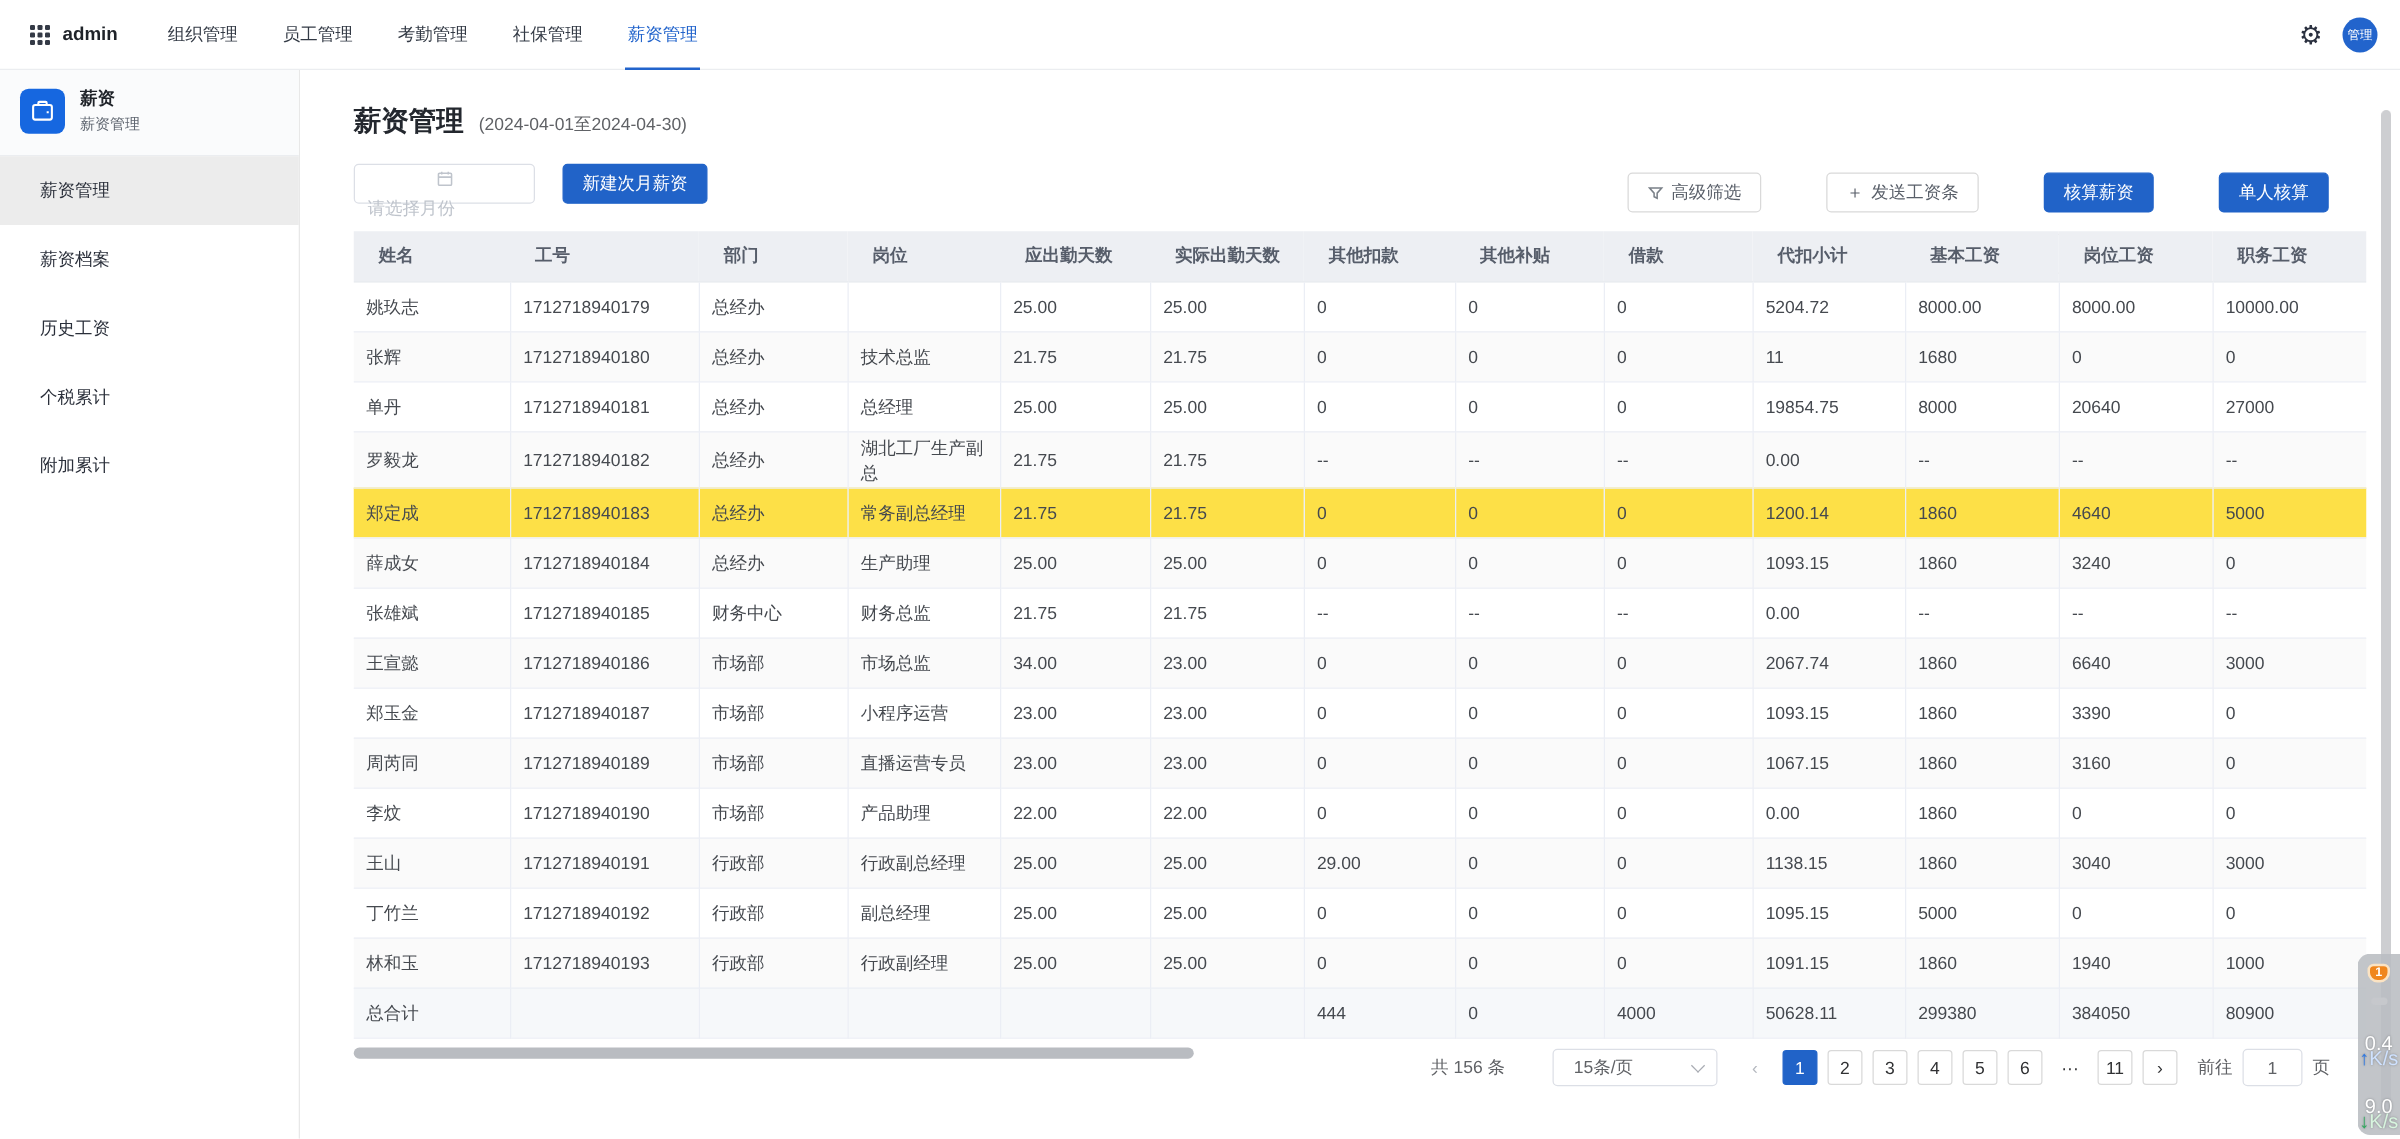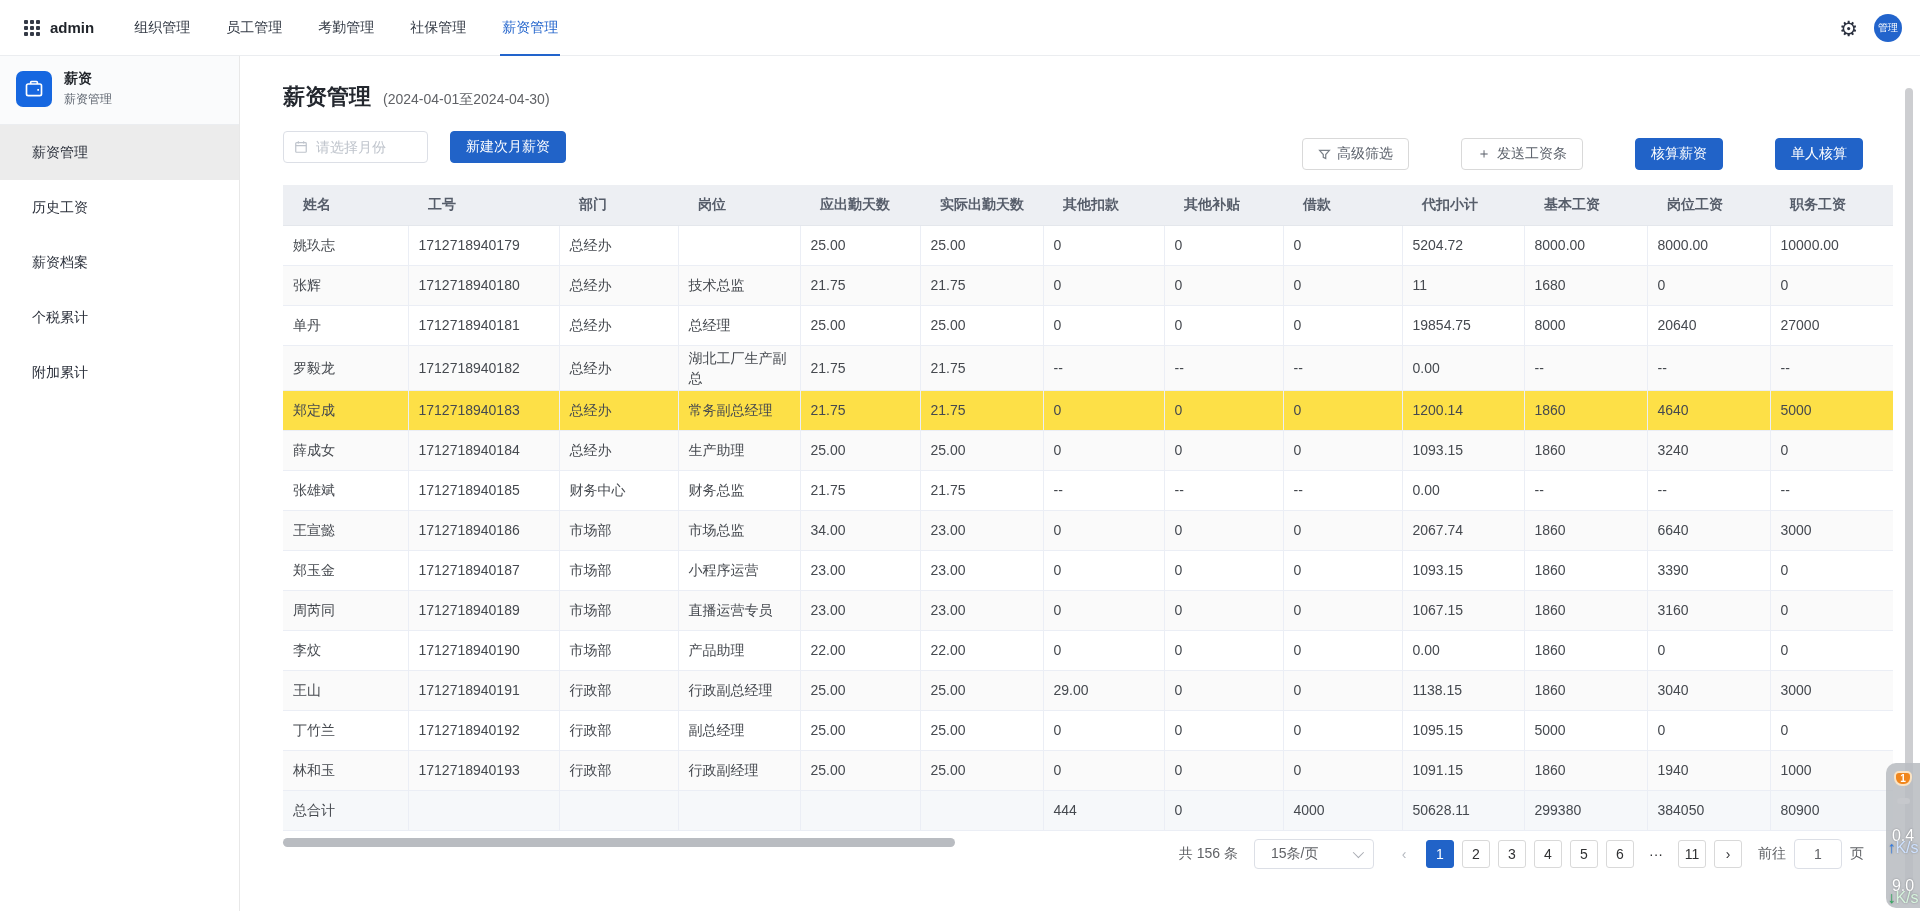--- a/index.html
+++ b/index.html
@@ -42,21 +42,21 @@
   .top-actions { position:absolute; top:82px; right:57px; display:flex; gap:12px; }
   .toolbar { margin-top:19px; height:32px; display:flex; align-items:center; }
   .toolbar-right { position:absolute; top:131px; right:57px; display:flex; gap:12px; }
 
   .btn { height:32px; border-radius:4px; font-size:14px; display:inline-flex; align-items:center;
     justify-content:center; padding:0 15px; cursor:pointer; border:1px solid #d9d9d9; background:#fff; color:#595f69; gap:6px; white-space:nowrap;margin-left:40px; }
   .btn.primary { background:#2163c8; border-color:#2163c8; color:#fff; }
   .btn .ic { display:inline-flex; align-items:center; }
 
   .date-input { width:145px; height:32px; border:1px solid #dcdfe6; border-radius:4px; background:#fff;
-    display:flex; align-items:center; padding:4px 10px; gap:8px; cursor:text; }
+    display:flex; align-items:center; padding:4px 10px; gap:8px; cursor:text;flex-direction:column; }
   .date-input input { border:none; outline:none; width:100%; font-size:14px; color:#606266;
     font-family:inherit; background:transparent; }
   .date-input input::placeholder { color:#bfc4cc; }
   .new-month { margin-left:22px; }
 
   
   .table-wrap { margin-top:22px; width:1610px; position:relative; }
   table { border-collapse:collapse; table-layout:fixed; width:1610px; font-size:14px; }
   thead th { background:#edeff3; color:#565d6a; font-weight:bold; text-align:left; height:40px;
     padding:0 0 0 20px; border-bottom:1px solid #e4e7ec; }
@@ -65,22 +65,22 @@
   tbody td:last-child, tfoot td:last-child { border-right:none; }
   tbody tr.stripe { background:#fafafa; }
   tbody tr.highlight { background:#fde047; }
   tfoot td { background:#f6f8fa; border-bottom:1px solid #ebeef5; }
   .hscrollbar { position:absolute; left:0; top:653px; width:672px; height:9px;
     background:#b9bcc1; border-radius:5px; cursor:pointer; }
 
   
   .footer { height:46px; display:flex; align-items:center; justify-content:flex-end;
     gap:16px; padding-right:56px; font-size:14px; color:#606266; }
-  .page-size { width:120px; height:30px; border:1px solid #dcdfe6; border-radius:4px;
-    display:flex; align-items:center; justify-content:space-between; padding:0 12px 0 16px; cursor:pointer; }
+  .page-size { width:132px; height:30px; border:1px solid #dcdfe6; border-radius:4px;
+    display:flex; align-items:center; justify-content:space-between; padding:0 12px 0 16px; cursor:pointer;margin-left:22px; }
   .caret { width:8px; height:8px; border-right:1.5px solid #a8abb2; border-bottom:1.5px solid #a8abb2;
     transform:rotate(45deg) translateY(-2px); }
   .pager { display:flex; align-items:center; gap:8px; }
   .pg { min-width:28px; height:28px; border:1px solid #d9d9d9; border-radius:3px; background:#fff;
     display:flex; align-items:center; justify-content:center; color:#303133; cursor:pointer; padding:0 4px; }
   .pg.active { background:#2163c8; border-color:#2163c8; color:#fff; }
   .pg.plain { border:none; background:transparent; }
   .pg.prev { border:none; background:transparent; color:#b4b8bf; }
   .goto { display:flex; align-items:center; gap:8px; }
   .goto input { width:48px; height:30px; border:1px solid #dcdfe6; border-radius:4px;
@@ -145,22 +145,22 @@
           <path d="M8 6 V4 a1 1 0 0 1 1 -1 h6 a1 1 0 0 1 1 1 V6"></path>
         </svg>
       </span>
       <div>
         <div class="mod-title">薪资</div>
         <div class="mod-sub">薪资管理</div>
       </div>
     </div>
     <ul class="side-menu" id="side-menu">
         <li class="active">薪资管理</li>
+        <li class="">薪资档案</li>
         <li class="">历史工资</li>
-        <li class="">薪资档案</li>
         <li class="">个税累计</li>
         <li class="">附加累计</li>
       </ul>
   </aside>
 
   <div class="main">
     <div class="title-row">
       <span class="page-title">薪资管理</span>
       <span class="date-range">(2024-04-01至2024-04-30)</span>
     </div>

